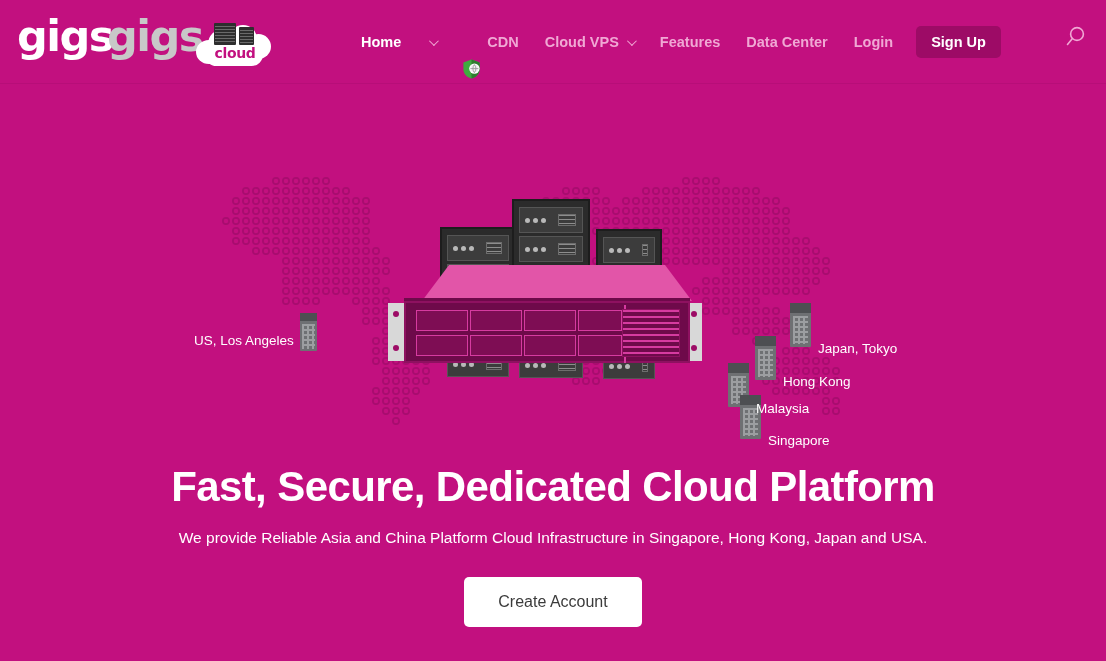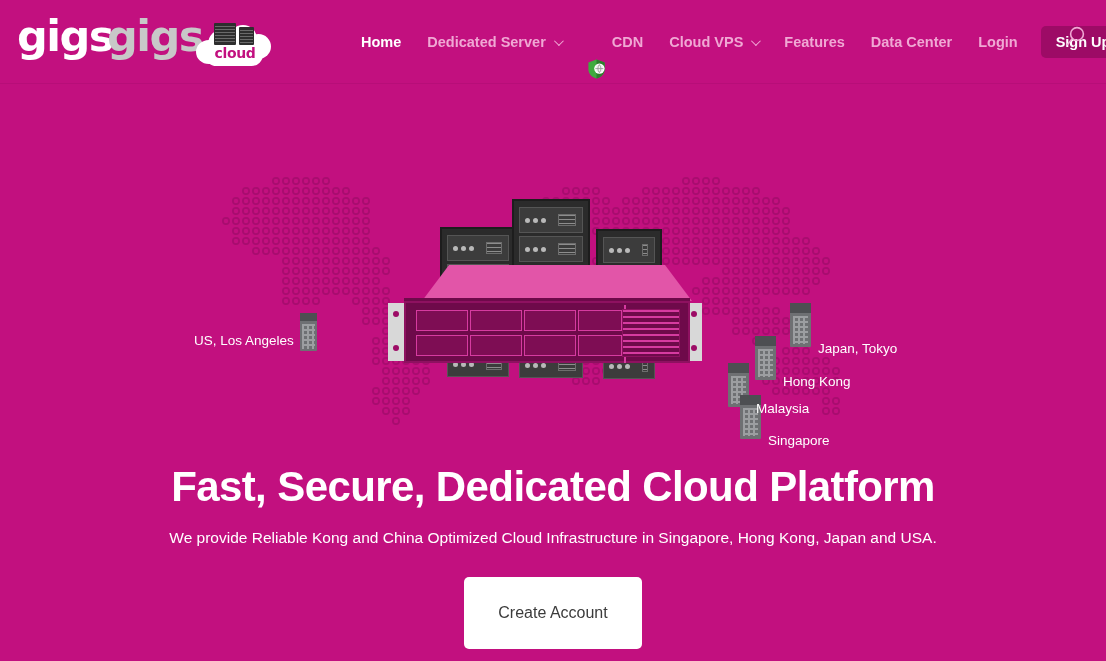--- a/index.html
+++ b/index.html
@@ -352,21 +352,21 @@
     font-family: "Liberation Sans", sans-serif;
     line-height: 22px;
   }
   #cta-wrap { margin-top: 28px; }
   #cta-btn {
     display: inline-block;
     background: #ffffff;
     color: #3b3b3b;
     font-size: 16px;
     font-family: "Liberation Sans", sans-serif;
-    padding: 27px 34px;
+    padding: 16px 34px;
     border-radius: 5px;
     cursor: pointer;
     border: none;
   }
 </style>
 </head>
 <body>
 
 <div id="header">
 
@@ -385,21 +385,20 @@
     </div>
   </div>
 
   <div id="nav">
 
     <div class="nav-item active">
       <span>Home</span>
     </div>
 
     <div class="nav-item">
-      <span>Dedicated Server</span>
       <span class="chev"></span>
     </div>
 
     <div class="nav-item">
       <span class="cdn-shield">
         <svg width="19" height="20" viewBox="0 0 19 20">
           <path d="M9.5 0.6 L17.6 3.4 L17.6 10.2 C17.6 15.1 13.9 18.4 9.5 19.6 C5.1 18.4 1.4 15.1 1.4 10.2 L1.4 3.4 Z" fill="#3faa3f"></path>
           <path d="M9.5 0.6 L17.6 3.4 L17.6 10.2 C17.6 15.1 13.9 18.4 9.5 19.6 Z" fill="#2e7d2e"></path>
           <circle cx="12.4" cy="9.6" r="5.2" fill="#ffffff"></circle>
           <circle cx="12.4" cy="9.6" r="4.0" fill="#f2f2f2"></circle>
@@ -1205,18 +1204,18 @@
     <div class="loc-server" style="left:740px; top:250px; width:21px; height:44px;">
       <div class="ls-body"></div>
         <div class="ls-top"></div>
         <div class="ls-grid"></div>
     </div>
     <div class="loc-label" style="left:768px; top:288px;">Singapore</div>
   </div>
 
   <div id="hero-text">
     <div id="headline">Fast, Secure, Dedicated Cloud Platform</div>
-    <div id="subhead">We provide Reliable Kong and China Optimized Cloud Infrastructure in Singapore, Hong Kong, Japan and USA.</div>
+    <div id="subhead">We provide Reliable Asia and China Platform Cloud Infrastructure in Singapore, Hong Kong, Japan and USA.</div>
     <div id="cta-wrap">
       <button id="cta-btn">Create Account</button>
     </div>
   </div>
 </div>
 
 </body></html>

